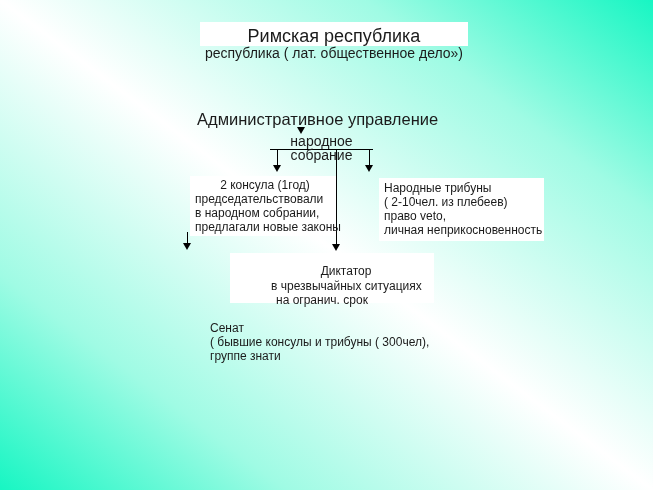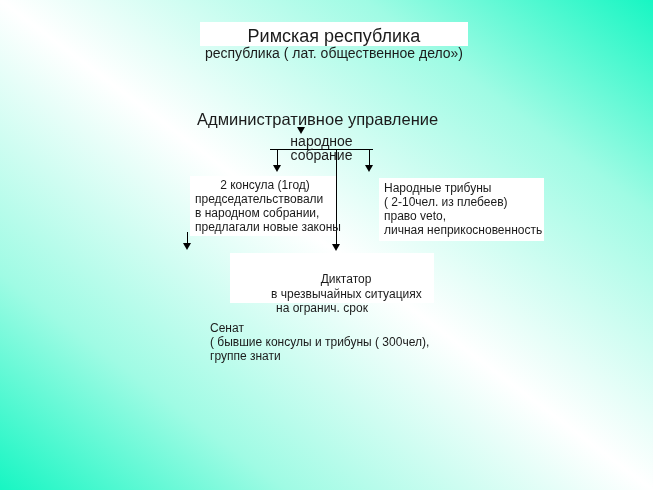--- a/index.html
+++ b/index.html
@@ -29,21 +29,21 @@
   .tri-down{width:0;height:0;border-left:4px solid transparent;border-right:4px solid transparent;border-top:7px solid #000;}
   
   .consuls{left:190px;top:176px;width:146px;height:58px;padding-top:2px;}
   .consuls .ln{padding-left:5px;text-align:left;}
   .consuls .ln.first{padding-left:4px;text-align:center;}
   .tribunes{left:347px;top:178px;width:165px;height:60px;padding-top:3px;margin-left:32px;}
   .tribunes .ln{padding-left:5px;}
   .praetors{left:154px;top:250px;width:62px;height:34px;padding-top:2px;}
   .praetors .ln{text-align:center;line-height:15px;}
   .dictator-bg{left:230px;top:253px;width:204px;height:50px;}
-  .dictator{left:271px;top:272px;width:150px;}
+  .dictator{left:271px;top:264px;width:150px;}
   .dictator .ln{line-height:14.5px;}
   .dictator .ln.first{text-align:center;}
   .dictator .ln.l3{padding-left:5px;}
   .senate{left:210px;top:321px;width:206px;}
   .senate .ln.first{text-align:left;}
 </style>
 </head>
 <body>
 
 <div class="slide">

